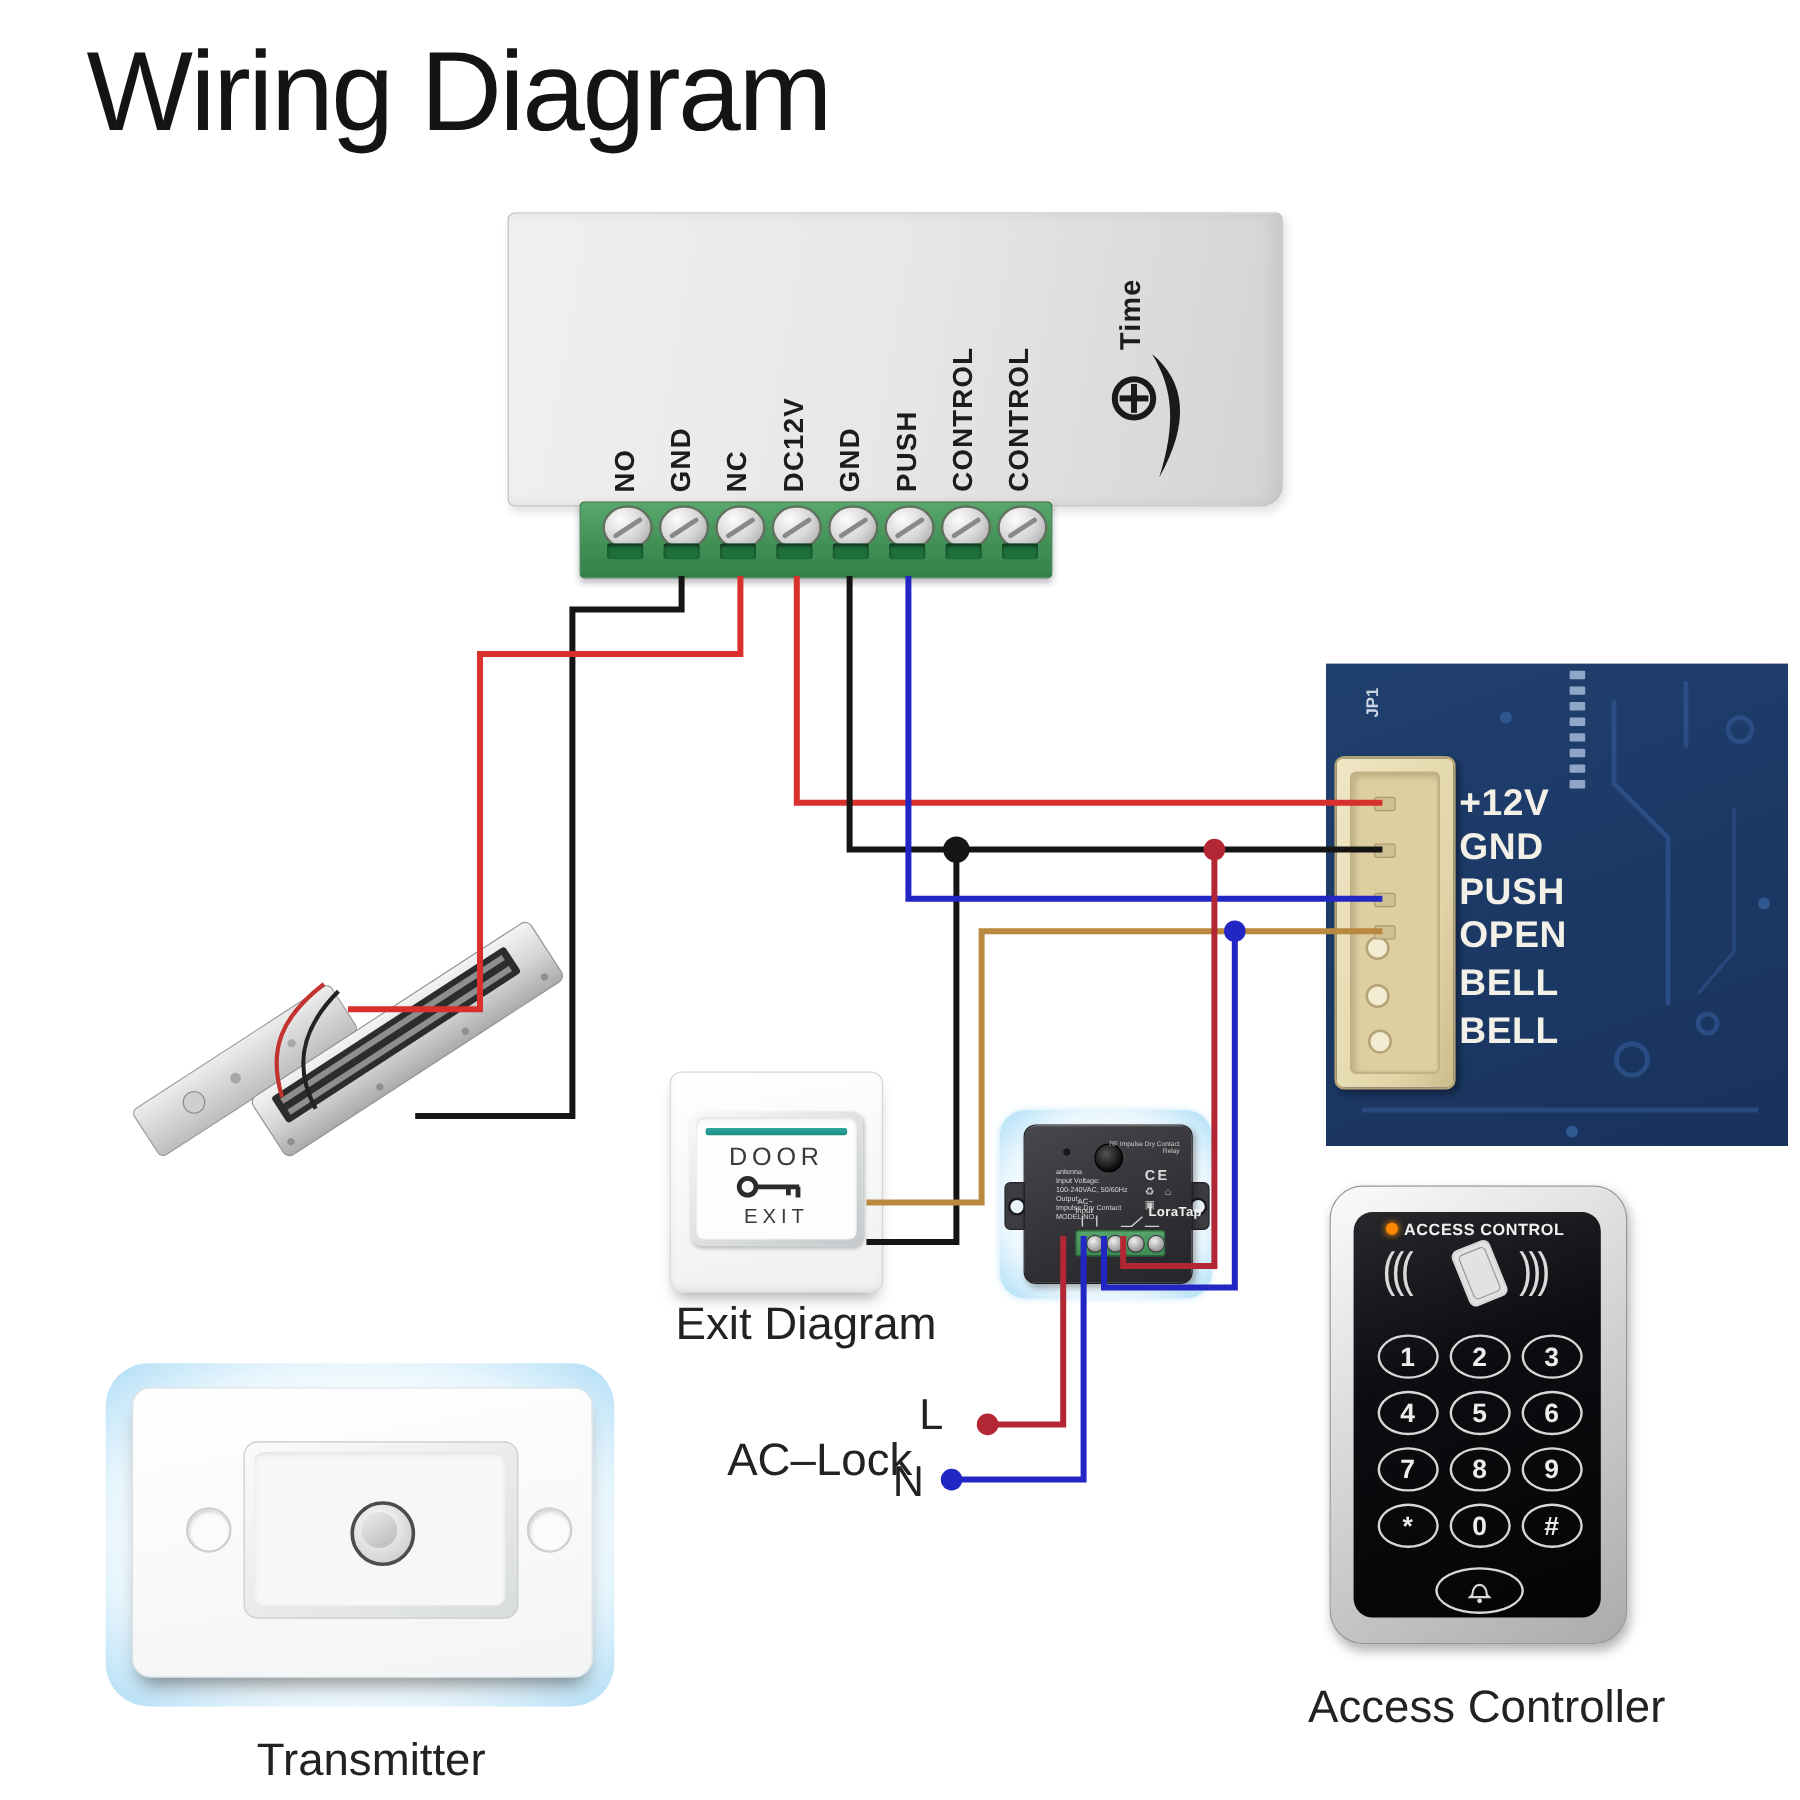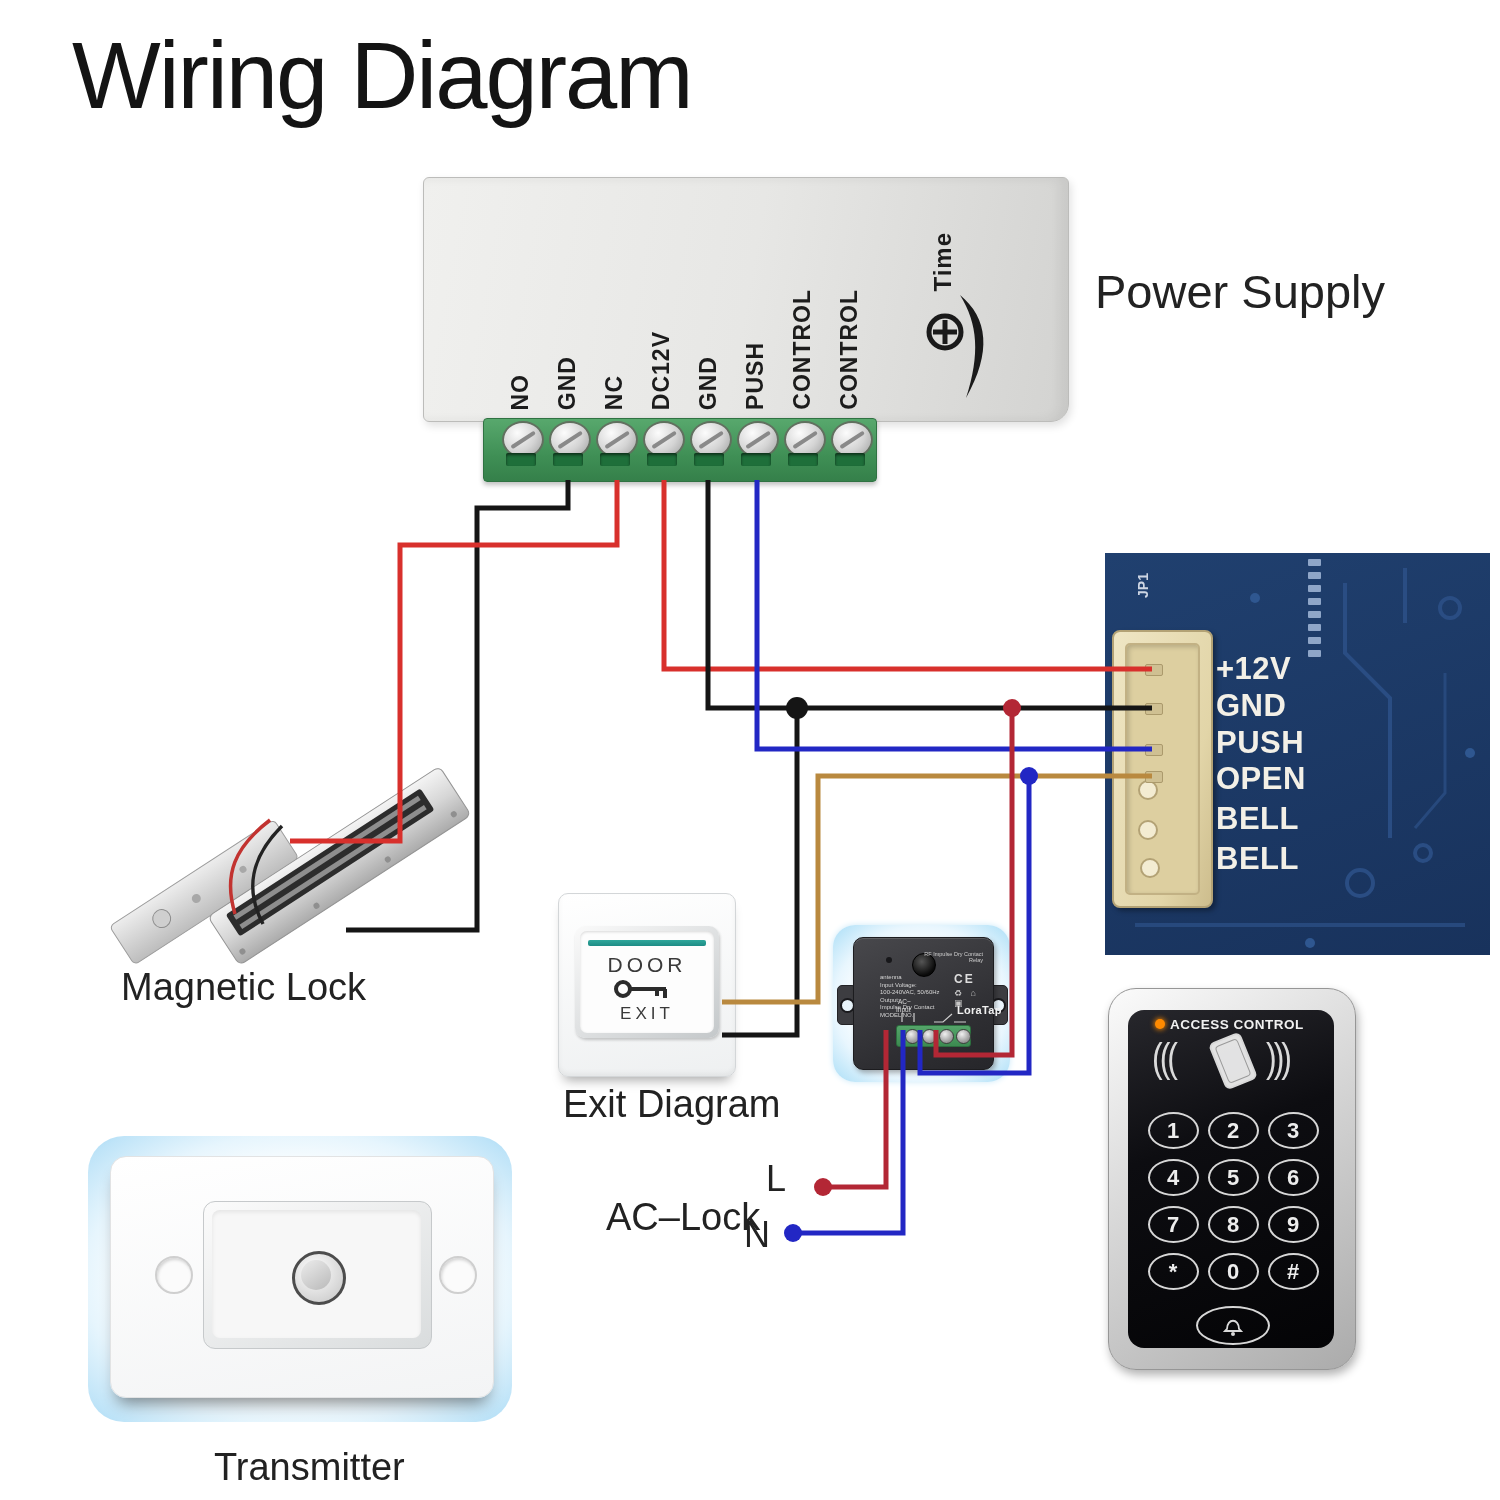--- a/index.html
+++ b/index.html
@@ -150,21 +150,20 @@
       <div class="vtext term-label" style="left: 742px; bottom: 1090px;">PUSH</div>
       <div class="screw" style="left: 737px; top: 421px;"></div>
       <div class="slot" style="left: 741px; top: 453px;"></div>
       <div class="vtext term-label" style="left: 789px; bottom: 1090px;">CONTROL</div>
       <div class="screw" style="left: 784px; top: 421px;"></div>
       <div class="slot" style="left: 788px; top: 453px;"></div>
       <div class="vtext term-label" style="left: 836px; bottom: 1090px;">CONTROL</div>
       <div class="screw" style="left: 831px; top: 421px;"></div>
       <div class="slot" style="left: 835px; top: 453px;"></div>
     </div>
-  <div class="cap" style="left:1095px;top:264px;font-size:47px;">Power Supply</div>
 
   <div class="abs pcb">
     <svg style="position:absolute;left:0;top:0;" width="385" height="402" viewBox="0 0 385 402">
       <path d="M240,30 v70 l45,45 v140" fill="none" stroke="#2a4d83" stroke-width="4"></path>
       <path d="M300,15 v55" fill="none" stroke="#2a4d83" stroke-width="4"></path>
       <circle cx="345" cy="55" r="10" fill="none" stroke="#2a4d83" stroke-width="4"></circle>
       <circle cx="255" cy="330" r="13" fill="none" stroke="#2a4d83" stroke-width="4"></circle>
       <circle cx="318" cy="300" r="8" fill="none" stroke="#2a4d83" stroke-width="4"></circle>
       <path d="M30,372 h330" fill="none" stroke="#27497d" stroke-width="4"></path>
       <path d="M340,120 v120 l-30,35" fill="none" stroke="#27497d" stroke-width="3"></path>
@@ -227,21 +226,20 @@
       <rect x="130" y="85" width="220" height="5" fill="#8e8e8e"></rect>
       <rect x="130" y="96" width="220" height="5" fill="#8e8e8e"></rect>
       <circle cx="118" cy="120" r="3" fill="#8f8f8f"></circle>
       <circle cx="205" cy="122" r="3" fill="#8f8f8f"></circle>
       <circle cx="290" cy="122" r="3" fill="#8f8f8f"></circle>
       <circle cx="370" cy="120" r="3" fill="#8f8f8f"></circle>
     </g>
     <path d="M175 58 C 140 85 128 112 140 152" fill="none" stroke="#c23330" stroke-width="3.5"></path>
     <path d="M187 64 C 155 96 150 128 168 162" fill="none" stroke="#232323" stroke-width="3.5"></path>
   </svg>
-  <div class="cap" style="left:121px;top:966px;">Magnetic Lock</div>
 
   <div class="abs exit-plate"></div>
   <div class="abs exit-panel-outer"></div>
   <div class="abs exit-panel-inner"></div>
   <div class="abs" style="left: 588px; top: 940px; width: 118px; height: 6px; border-radius: 2px; background: linear-gradient(rgb(47, 167, 155), rgb(29, 140, 133));" id="teal-line"></div>
   <div class="exit-text" style="left:580px;top:953px;font-size:21px;letter-spacing:4px;">DOOR</div>
   <svg class="abs" style="left:612px;top:976px;" width="70" height="26" viewBox="0 0 70 26">
     <circle cx="11" cy="13" r="7" fill="none" stroke="#2b2b2b" stroke-width="4"></circle>
     <line x1="18" y1="13" x2="54" y2="13" stroke="#2b2b2b" stroke-width="4"></line>
     <line x1="45" y1="13" x2="45" y2="20" stroke="#2b2b2b" stroke-width="4"></line>
@@ -347,20 +345,21 @@
           </div>
         </div>
       <div class="bell-oval">
         <svg width="26" height="24" viewBox="0 0 26 24">
           <path d="M7 15 C7 4 19 4 19 15 L21 17 L5 17 Z" fill="none" stroke="#d9d9d9" stroke-width="1.8"></path>
           <circle cx="13" cy="20" r="2" fill="#d9d9d9"></circle>
         </svg>
       </div>
     </div>
   </div>
+  <div class="cap" style="left:1090px;top:1402px;">Access Controller</div>
 
   <svg class="abs" id="wires" width="1500" height="1500">
       <polyline points="568,480 568,508 477,508 477,930 346,930" fill="none" stroke="#151515" stroke-width="5"></polyline>
       <polyline points="617,480 617,545 400,545 400,841 290,841" fill="none" stroke="#d8302c" stroke-width="5"></polyline>
       <polyline points="664,480 664,669 1152,669" fill="none" stroke="#d8302c" stroke-width="5"></polyline>
       <polyline points="708,480 708,708 1152,708" fill="none" stroke="#151515" stroke-width="5"></polyline>
       <polyline points="797,708 797,1035 722,1035" fill="none" stroke="#151515" stroke-width="5"></polyline>
       <polyline points="757,480 757,749 1152,749" fill="none" stroke="#2227c4" stroke-width="5"></polyline>
       <polyline points="722,1002 818,1002 818,776 1152,776" fill="none" stroke="#b9893f" stroke-width="5"></polyline>
       <polyline points="1012,708 1012,1055 936,1055 936,1030" fill="none" stroke="#b32735" stroke-width="5"></polyline>

